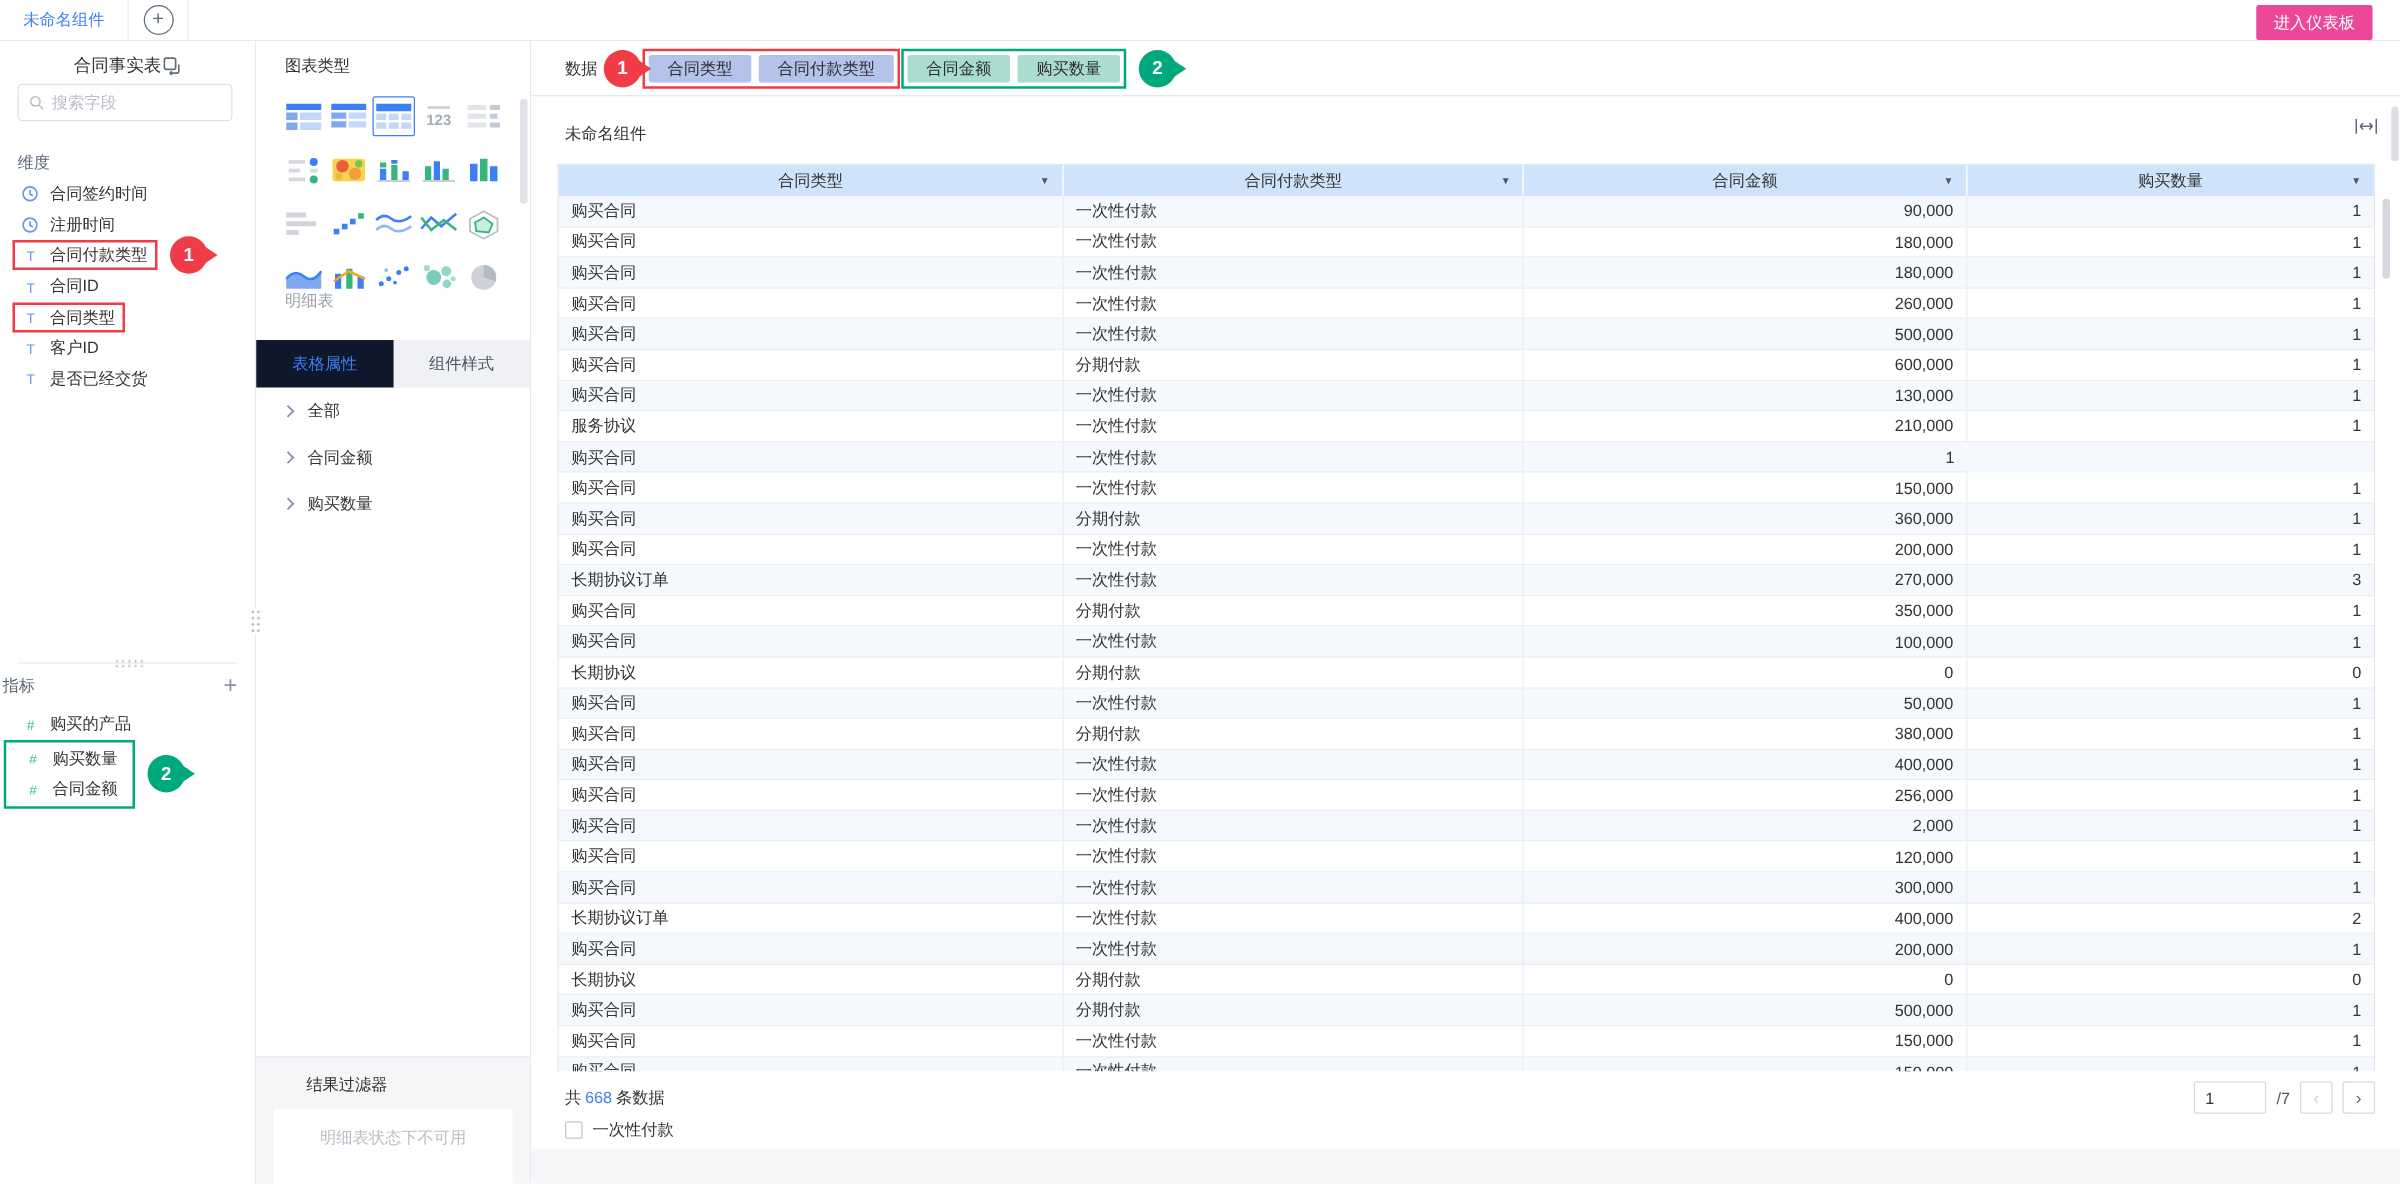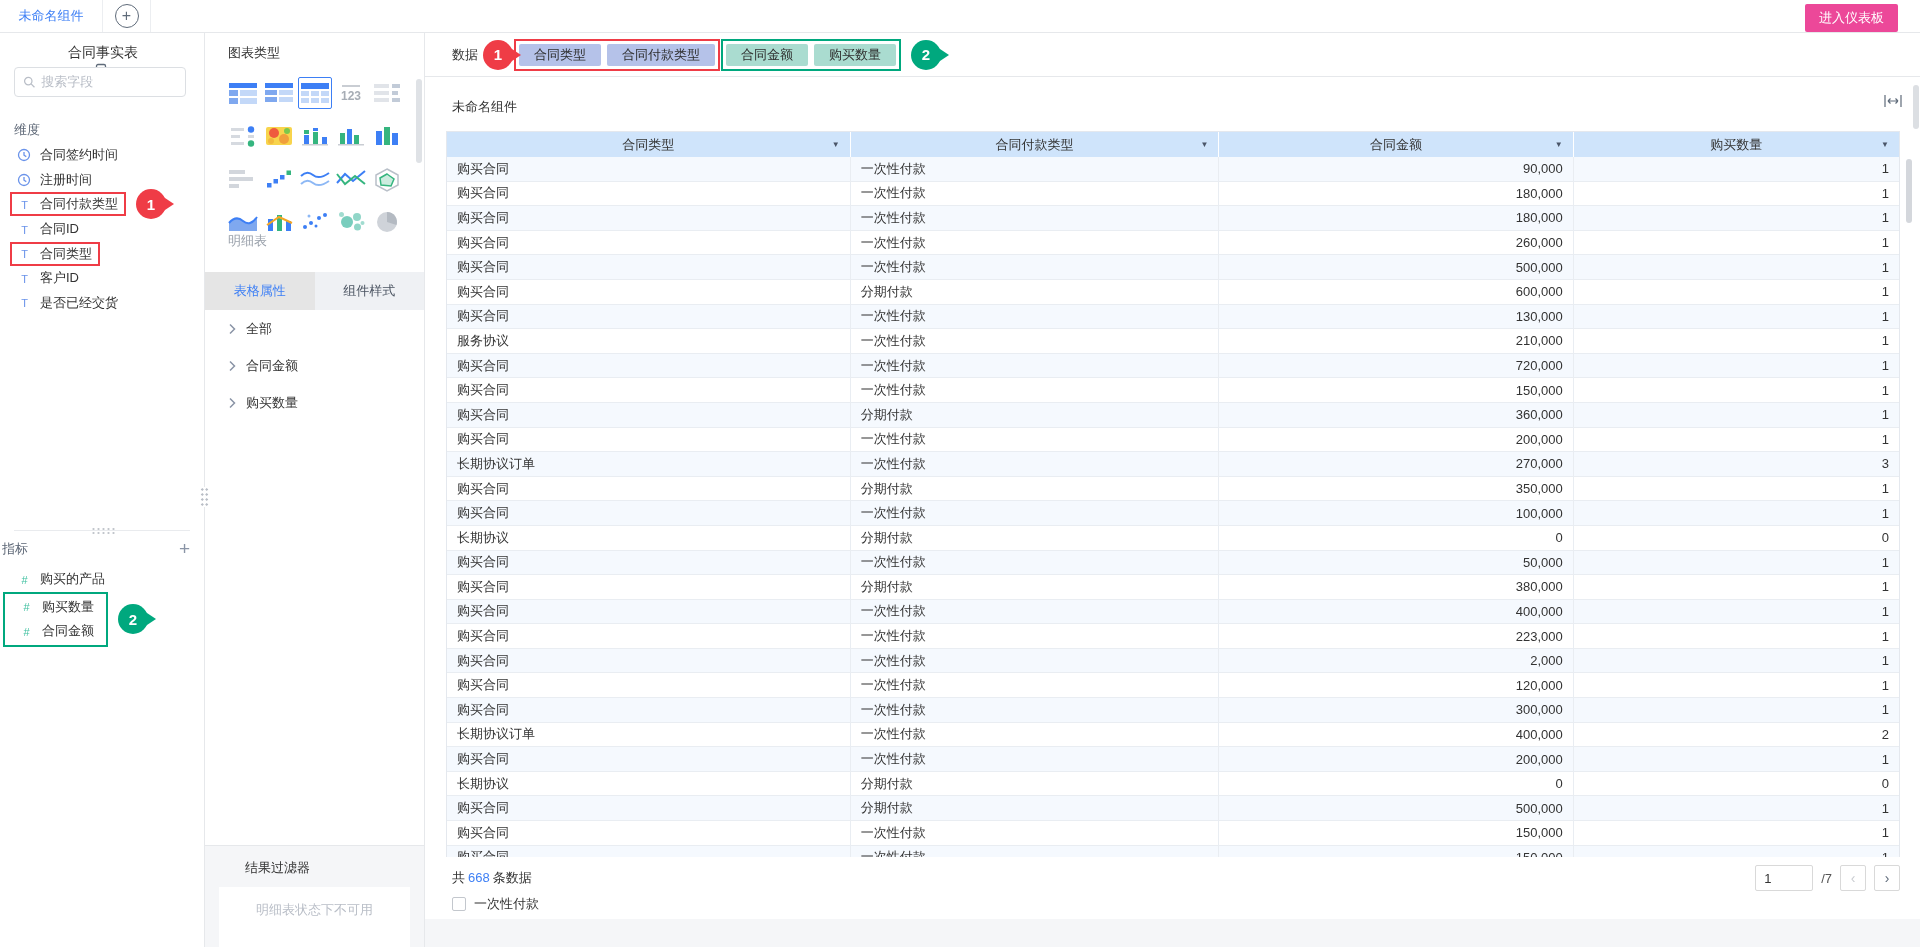--- a/index.html
+++ b/index.html
@@ -13,21 +13,21 @@
   .tab-add { width:48px; height:100%; display:flex; align-items:center; justify-content:center; border-right:1px solid #eceef1; }
   .plus-circle { width:24px; height:24px; border:1px solid #5f6b7a; border-radius:50%; color:#5f6b7a;
     display:flex; align-items:center; justify-content:center; font-size:16px; line-height:1; }
   .btn-dashboard { position:absolute; right:22px; top:4px; background:#ec4899; color:#fff; border:none;
     border-radius:2px; padding:5px 14px; font-size:13px; cursor:pointer; }
 
   .app { display:flex; height:914px; }
 
   
   .left-panel { width:205px; background:#fff; border-right:1px solid #e6e8eb; position:relative; flex:none; }
-  .lp-header { position:absolute; top:11px; left:14px; right:12px; display:flex; align-items:center; justify-content:center;flex-direction:column; }
+  .lp-header { position:absolute; top:11px; left:14px; right:12px; display:flex; align-items:center; justify-content:center; }
   .lp-title { font-size:14px; color:#333; }
   .icon-btn { width:18px; height:18px; display:flex; align-items:center; justify-content:center; cursor:pointer; }
   .lp-search { position:absolute; top:34px; left:14px; right:18px; height:30px; border:1px solid #dcdfe3;
     border-radius:4px; display:flex; align-items:center; padding:0 8px; gap:6px; background:#fff; }
   .lp-search input { border:none; outline:none; width:100%; font-size:13px; color:#000000; font-family:Liberation Serif, serif; }
   .lp-search input::placeholder { color:#b9bec7; }
   .section-label { color:#5c6675; font-size:13px; }
   .lp-dim-label { position:absolute; top:88px; left:14px; }
   .lp-dims { position:absolute; top:110px; left:0; right:0; }
   .field-row { height:24.6px; display:flex; align-items:center; padding-left:14px; gap:0; cursor:grab; }
@@ -63,21 +63,21 @@
   .mp-title { position:absolute; top:11px; left:23px; font-size:13px; color:#333; }
   .ct-grid { position:absolute; top:44px; left:21px; right:22px; display:grid;
     grid-template-columns:repeat(5,1fr); row-gap:11px; column-gap:2px; }
   .ct-cell { width:34px; height:32px; display:flex; align-items:center; justify-content:center; border:1px solid transparent;
     border-radius:2px; cursor:pointer; }
   .ct-cell.selected { border-color:#3d7ff5; }
   .mp-scroll { position:absolute; right:2px; top:46px; width:6px; height:84px; background:#dfe2e6; border-radius:3px; }
   .mp-chart-name { position:absolute; top:199px; left:23px; color:#9aa1ab; }
   .mp-tabs { position:absolute; top:239px; left:0; right:0; height:38px; display:flex; }
   .mp-tab { flex:1; display:flex; align-items:center; justify-content:center; cursor:pointer; color:#4a5360; }
-  .mp-tab.active { color:#3d7ff5; background:#e5e5e5; }
+  .mp-tab.active { color:#3d7ff5; background:#0f172a; }
   .mp-tab.inactive { background:#eff1f4; }
   .mp-sections { position:absolute; top:277px; left:0; right:0; }
   .mp-sec { height:37px; display:flex; align-items:center; padding-left:23px; gap:10px; cursor:pointer; }
   .chev { color:#8a94a6; font-size:12px; }
   .mp-filter { position:absolute; top:812px; left:0; right:0; bottom:0; border-top:1px solid #e6e8eb; background:#f5f6f8; padding:13px 14px; }
   .mp-filter-label { color:#333; margin-bottom:10px;margin-left:26px; }
   .mp-filter-box { background:#fff; height:62px; display:flex; justify-content:center; padding-top:14px; color:#b9bec7; }
 
   
   .main { flex:1; background:#fff; position:relative; }
@@ -585,21 +585,20 @@
           </div>
           <div class="t-row">
             <div class="t-cell">服务协议</div>
             <div class="t-cell">一次性付款</div>
             <div class="t-cell num">210,000</div>
             <div class="t-cell num">1</div>
           </div>
           <div class="t-row">
             <div class="t-cell">购买合同</div>
             <div class="t-cell">一次性付款</div>
-            <div class="t-cell num">720,000</div>
             <div class="t-cell num">1</div>
           </div>
           <div class="t-row">
             <div class="t-cell">购买合同</div>
             <div class="t-cell">一次性付款</div>
             <div class="t-cell num">150,000</div>
             <div class="t-cell num">1</div>
           </div>
           <div class="t-row">
             <div class="t-cell">购买合同</div>
@@ -651,21 +650,21 @@
           </div>
           <div class="t-row">
             <div class="t-cell">购买合同</div>
             <div class="t-cell">一次性付款</div>
             <div class="t-cell num">400,000</div>
             <div class="t-cell num">1</div>
           </div>
           <div class="t-row">
             <div class="t-cell">购买合同</div>
             <div class="t-cell">一次性付款</div>
-            <div class="t-cell num">223,000</div>
+            <div class="t-cell num">256,000</div>
             <div class="t-cell num">1</div>
           </div>
           <div class="t-row">
             <div class="t-cell">购买合同</div>
             <div class="t-cell">一次性付款</div>
             <div class="t-cell num">2,000</div>
             <div class="t-cell num">1</div>
           </div>
           <div class="t-row">
             <div class="t-cell">购买合同</div>

